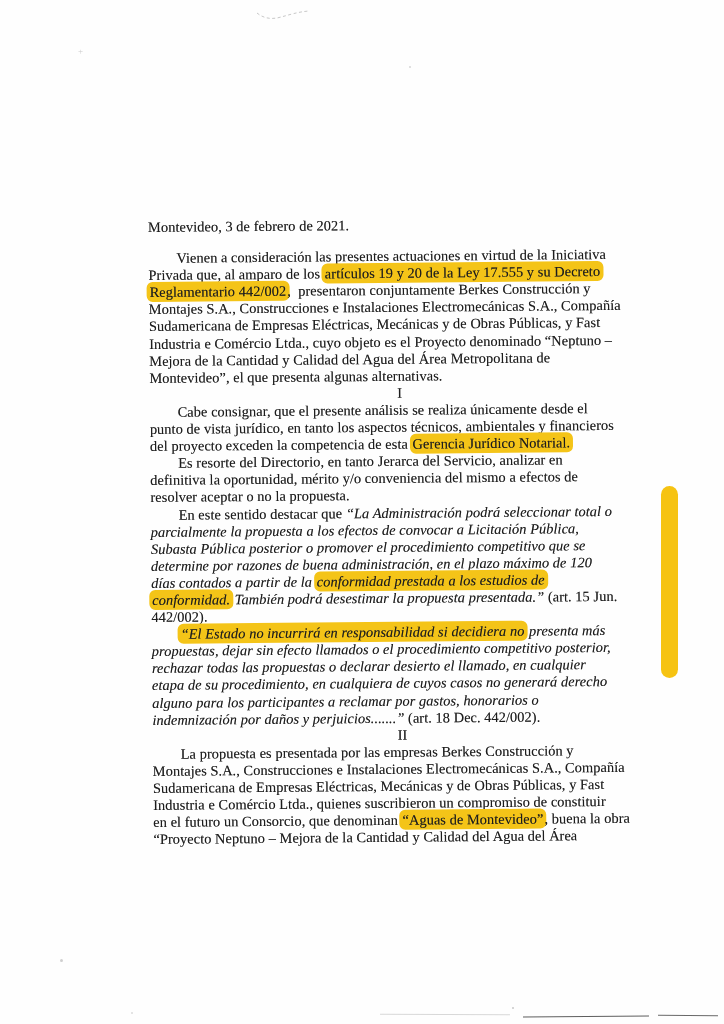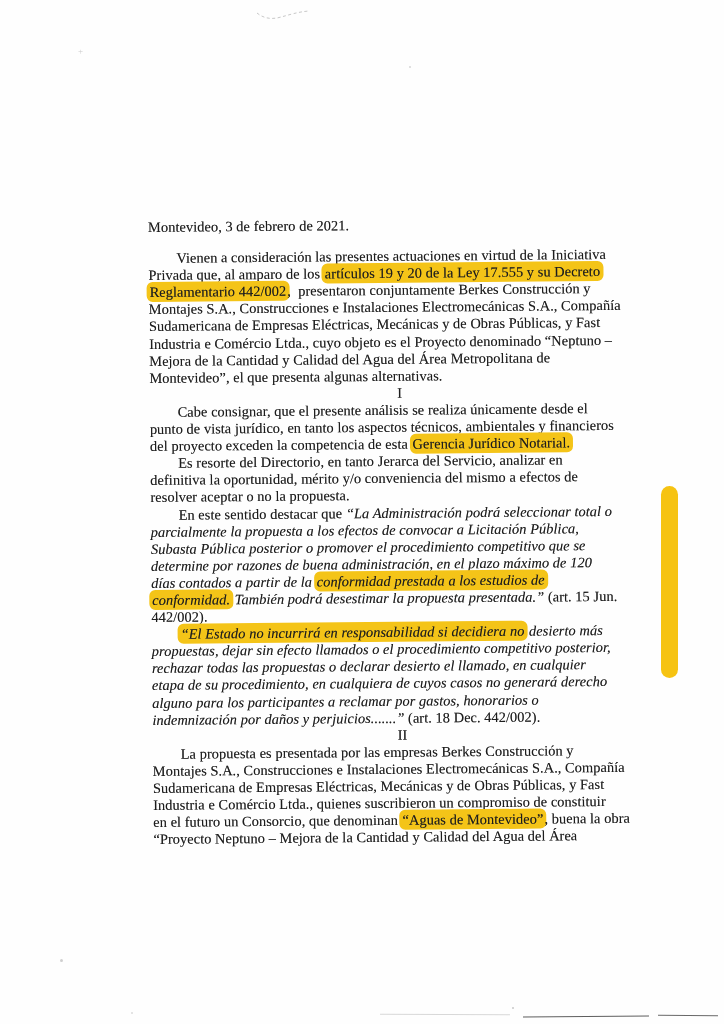--- a/index.html
+++ b/index.html
@@ -122,21 +122,21 @@
         <div>
           <div class="line indent"><span>En este sentido destacar que </span><span class="it">“La Administración podrá seleccionar total o</span></div>
           <div class="line"><span class="it">parcialmente la propuesta a los efectos de convocar a Licitación Pública,</span></div>
           <div class="line"><span class="it">Subasta Pública posterior o promover el procedimiento competitivo que se</span></div>
           <div class="line"><span class="it">determine por razones de buena administración, en el plazo máximo de 120</span></div>
           <div class="line"><span class="it">días contados a partir de la </span><span class="hl it">conformidad prestada a los estudios de</span></div>
           <div class="line"><span class="hl it">conformidad.</span><span class="it"> También podrá desestimar la propuesta presentada.”</span><span> (art. 15 Jun.</span></div>
           <div class="line"><span>442/002).</span></div>
         </div>
         <div>
-          <div class="line indent"><span class="hl it">“El Estado no incurrirá en responsabilidad si decidiera no</span><span class="it"> desierto más</span></div>
+          <div class="line indent"><span class="hl it">“El Estado no incurrirá en responsabilidad si decidiera no</span><span class="it"> presenta más</span></div>
           <div class="line"><span class="it">propuestas, dejar sin efecto llamados o el procedimiento competitivo posterior,</span></div>
           <div class="line"><span class="it">rechazar todas las propuestas o declarar desierto el llamado, en cualquier</span></div>
           <div class="line"><span class="it">etapa de su procedimiento, en cualquiera de cuyos casos no generará derecho</span></div>
           <div class="line"><span class="it">alguno para los participantes a reclamar por gastos, honorarios o</span></div>
           <div class="line"><span class="it">indemnización por daños y perjuicios.......”</span><span> (art. 18 Dec. 442/002).</span></div>
         </div>
         <div class="section-label">II</div>
         <div>
           <div class="line indent"><span>La propuesta es presentada por las empresas Berkes Construcción y</span></div>
           <div class="line"><span>Montajes S.A., Construcciones e Instalaciones Electromecánicas S.A., Compañía</span></div>

